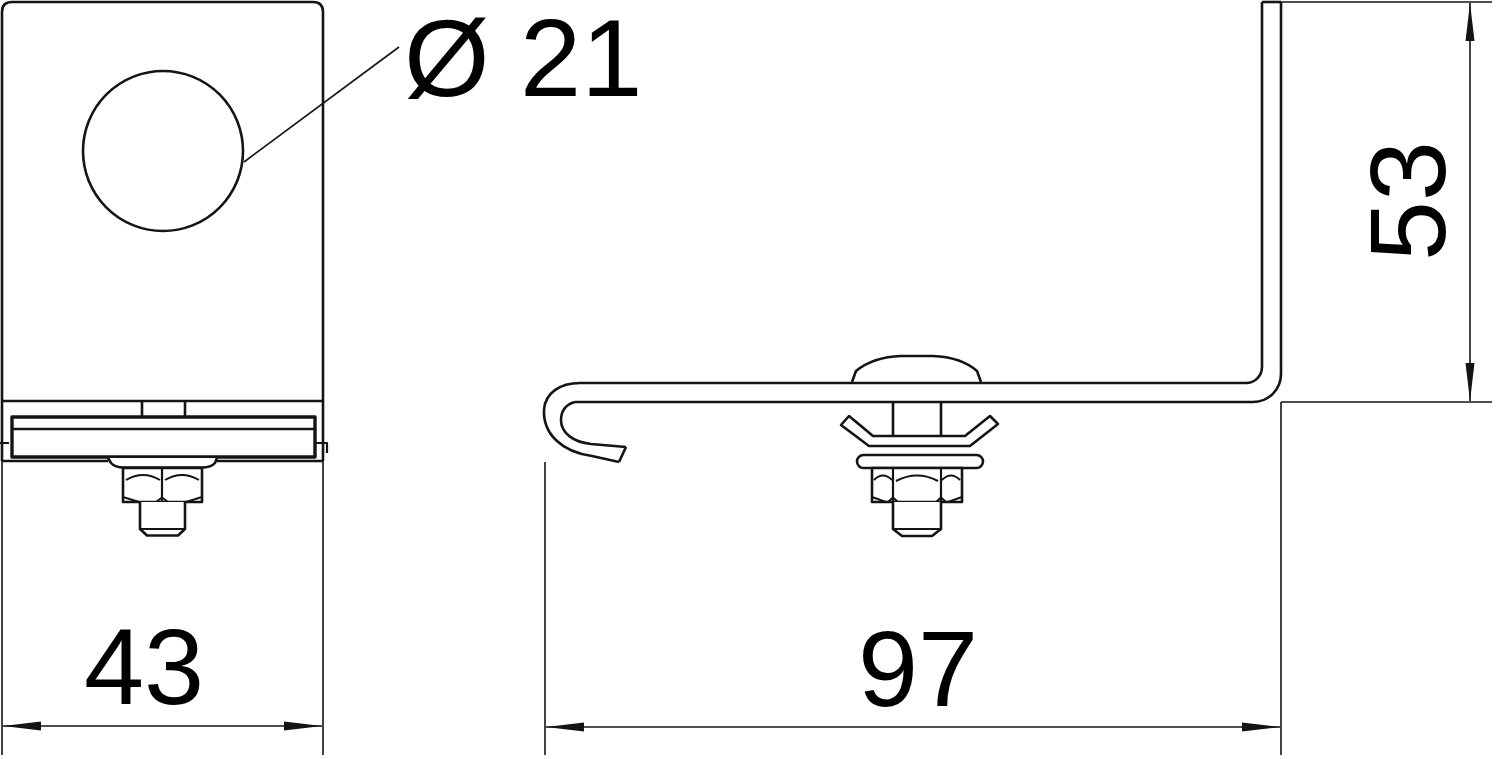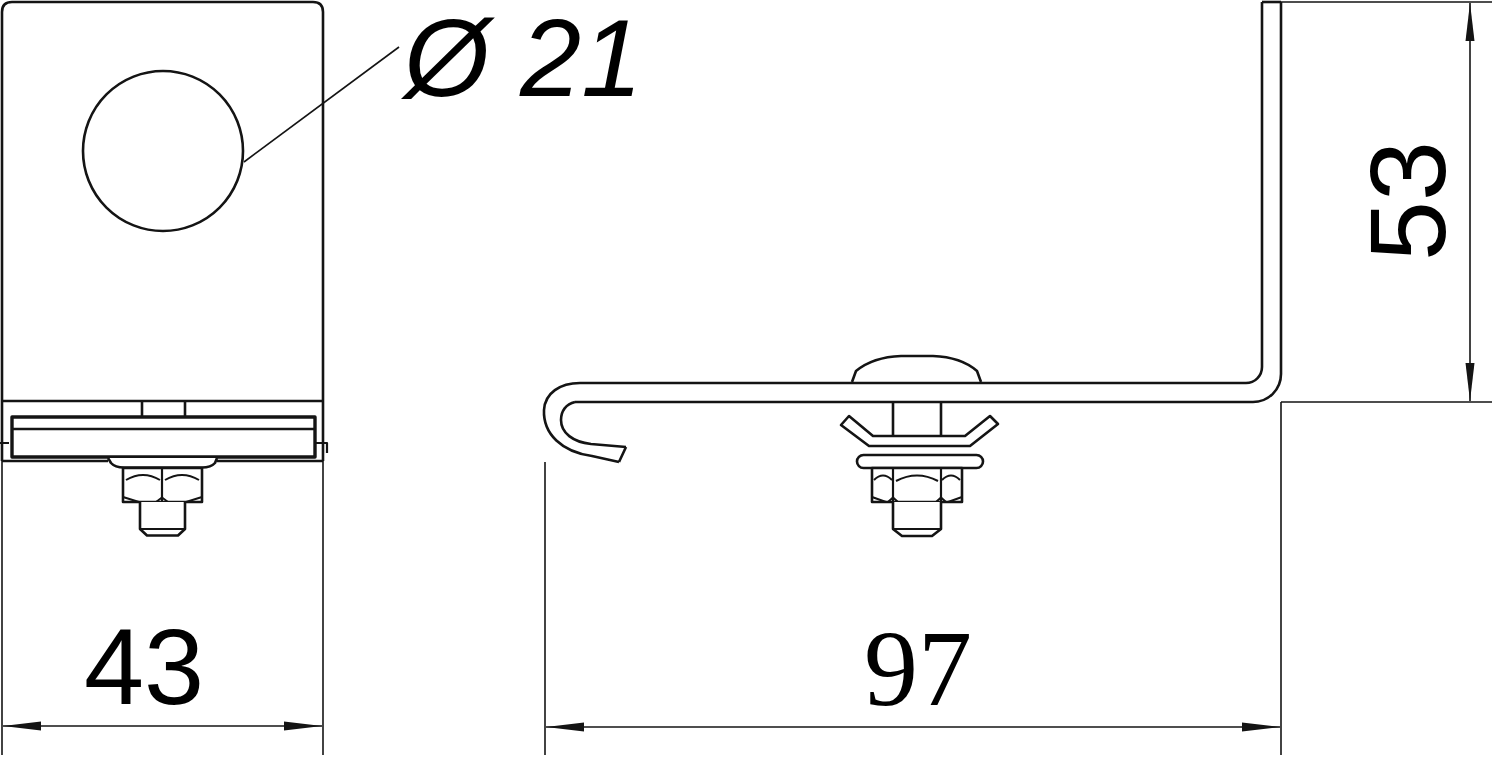--- a/index.html
+++ b/index.html
@@ -94,21 +94,21 @@
       <g>
         <path stroke-width="1.6" d="M 1281,2 L 1492,2 M 1281,402 L 1492,402"></path>
         <path stroke-width="1.6" d="M 1470,3 L 1470,401"></path>
         <polygon fill="#141414" stroke="none" points="1470,3 1465.5,41 1474.5,41"></polygon>
         <polygon fill="#141414" stroke="none" points="1470,401 1465.5,363 1474.5,363"></polygon>
       </g>
 
     </g>
   </svg>
 
-  <div class="dim-label callout" style="left:404px;top:3px;font-style:italic;">Ø 21</div>
+  <div class="dim-label callout" style="left:404px;top:3px;">Ø 21</div>
 
   <div class="dim-label centered" style="left:44px;top:613px;width:200px;">43</div>
 
-  <div class="dim-label centered" style="left:818px;top:615px;width:200px;font-family:Liberation Serif, serif;">97</div>
+  <div class="dim-label centered" style="left:818px;top:615px;width:200px;">97</div>
 
   <div class="dim-label centered rot90" style="left:1308px;top:147px;width:200px;height:108px;">53</div>
 
 </div>
 
 </body></html>

